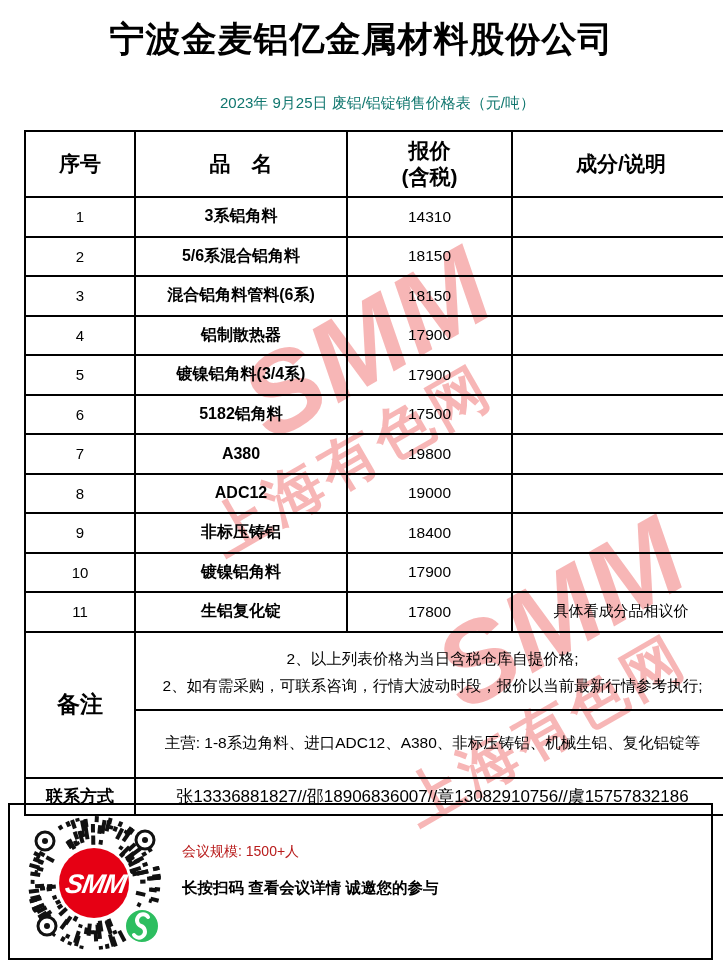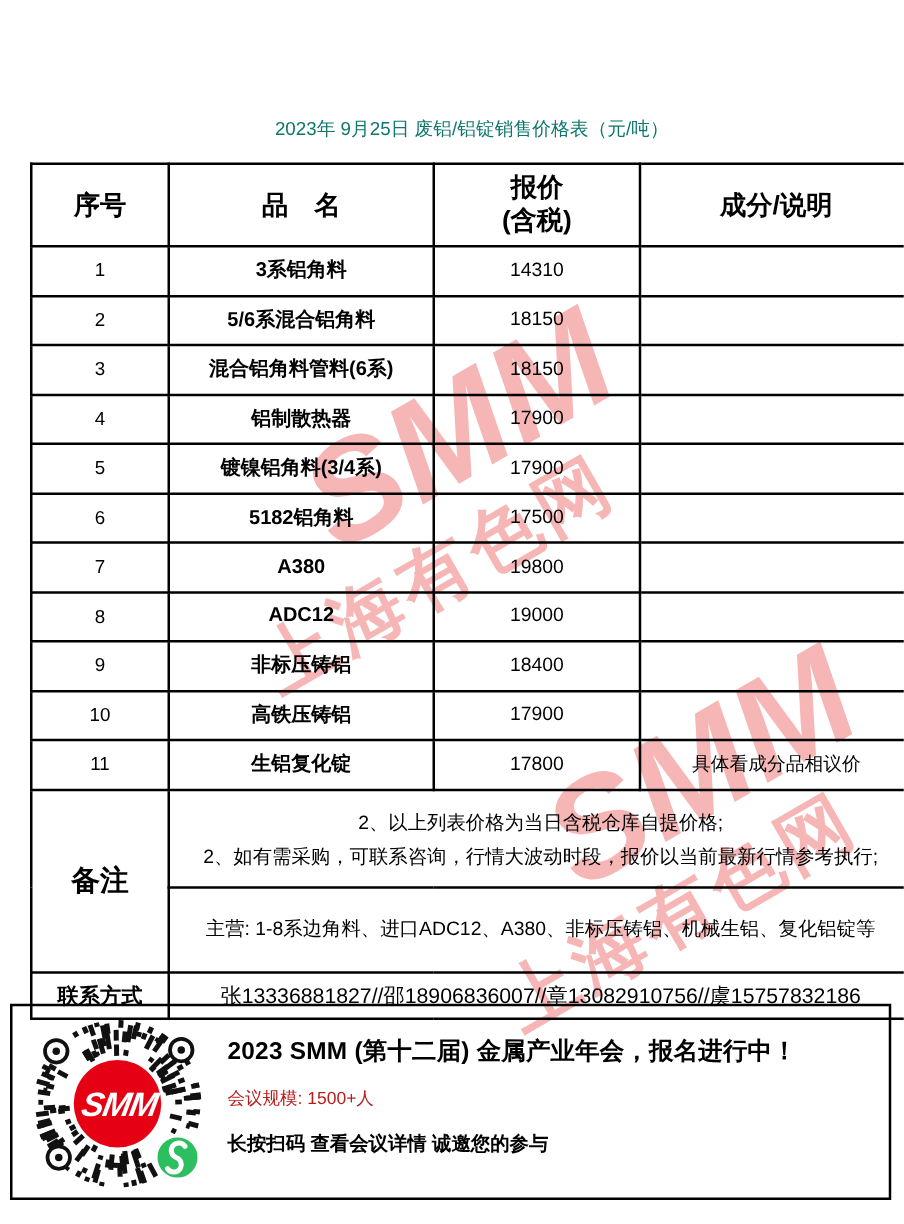--- a/index.html
+++ b/index.html
@@ -80,20 +80,21 @@
 
   <div class="wm wm1" style="color: rgba(236, 82, 82, 0.42);">
     <div class="l1">SMM</div>
     <div class="l2">上海有色网</div>
   </div>
   <div class="wm wm2" style="color: rgba(236, 82, 82, 0.42);">
     <div class="l1">SMM</div>
     <div class="l2">上海有色网</div>
   </div>
 
+  <h1 class="company-title">宁波金麦铝亿金属材料股份公司</h1>
   <div class="sheet-subtitle">2023年 9月25日 废铝/铝锭销售价格表（元/吨）</div>
 
   <table class="price-table">
     <colgroup>
       <col class="col-no">
         <col class="col-name">
         <col class="col-price">
         <col class="col-desc">
     </colgroup>
     <tbody>
@@ -156,21 +157,21 @@
         <td class="desc-cell"></td>
       </tr>
       <tr class="data-row">
         <td class="no-cell">9</td>
         <td class="name-cell">非标压铸铝</td>
         <td class="price-cell">18400</td>
         <td class="desc-cell"></td>
       </tr>
       <tr class="data-row">
         <td class="no-cell">10</td>
-        <td class="name-cell">高铁压铸铝</td>
+        <td class="name-cell">镀镍铝角料</td>
         <td class="price-cell">17900</td>
         <td class="desc-cell"></td>
       </tr>
       <tr class="data-row">
         <td class="no-cell">11</td>
         <td class="name-cell">生铝复化锭</td>
         <td class="price-cell">17800</td>
         <td class="desc-cell">具体看成分品相议价</td>
       </tr>
 
@@ -347,19 +348,18 @@
           <text id="logo-text" x="0" y="0" transform="translate(70,80) skewX(-10)" text-anchor="middle" font-family="Liberation Sans, sans-serif" font-size="27" font-weight="bold" font-style="italic" fill="#ffffff" letter-spacing="-1">SMM</text>
         </g>
 
         <g>
           <circle id="badge-circle" cx="118" cy="113" r="17" fill="#2dbe60" stroke="#fff" stroke-width="2"></circle>
           <path d="M124,104 a6,6 0 1 0 -7,9 a6,6 0 1 1 -7,9" fill="none" stroke="#fff" stroke-width="4" stroke-linecap="round"></path>
         </g>
       </svg>
     </div>
     <div class="footer-text">
-      <div class="conf-title">2023 SMM (第十二届) 金属产业年会，报名进行中！</div>
       <div class="conf-scale">会议规模: 1500+人</div>
       <div class="conf-cta">长按扫码 查看会议详情  诚邀您的参与</div>
     </div>
   </div>
 
 </div>
 
 </body></html>

